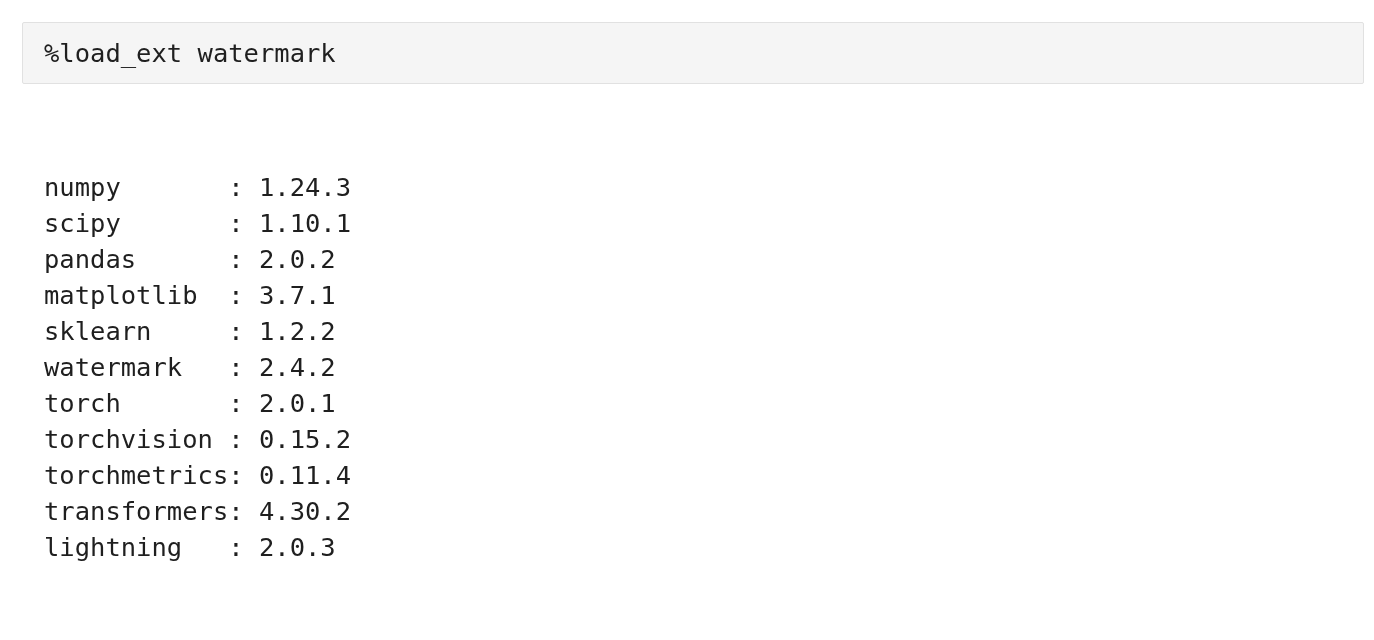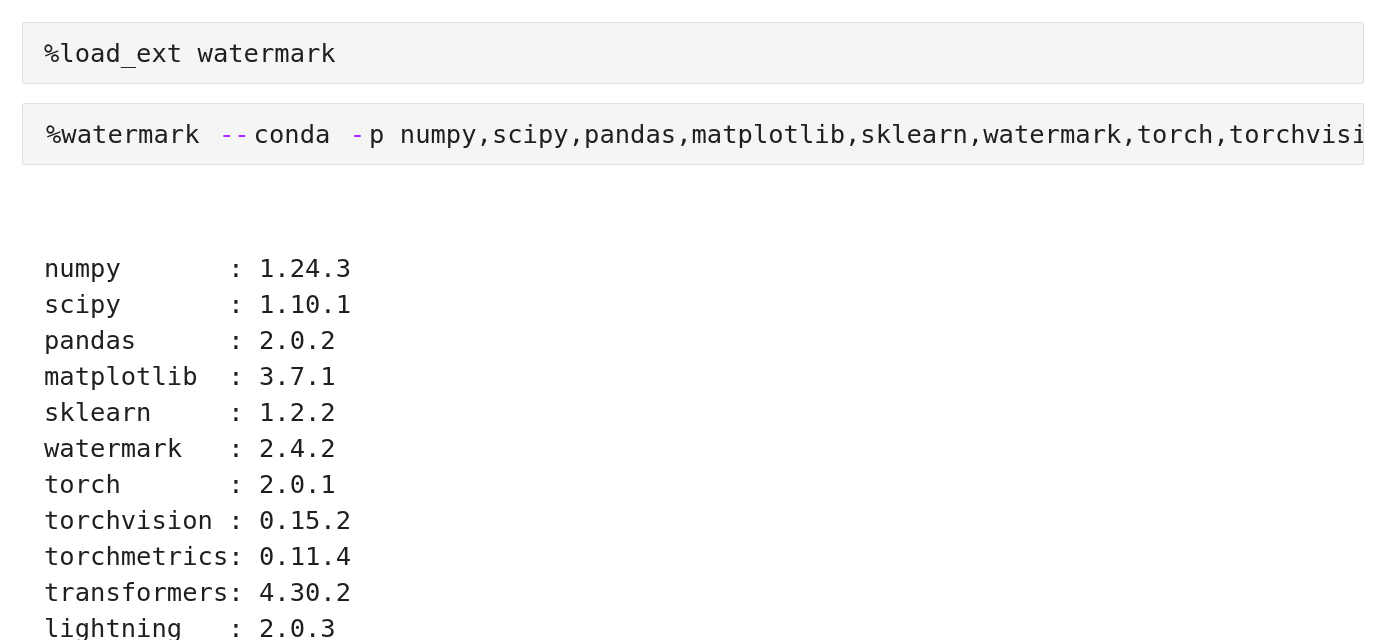--- a/index.html
+++ b/index.html
@@ -50,23 +50,20 @@
 </style>
 </head>
 <body>
 
 <div class="page">
 
   <div class="cell">
     <code class="code-line">%load_ext watermark</code>
   </div>
 
-  <div class="cell">
-    <code class="code-line"><span>%watermark </span><span class="op">--</span><span>conda </span><span class="op">-</span><span>p numpy,scipy,pandas,matplotlib,sklearn,watermark,torch,torchvisi</span></code>
-  </div>
 
   <div class="output">
     <div id="package-list"><div class="out-line">numpy       : 1.24.3</div><div class="out-line">scipy       : 1.10.1</div><div class="out-line">pandas      : 2.0.2</div><div class="out-line">matplotlib  : 3.7.1</div><div class="out-line">sklearn     : 1.2.2</div><div class="out-line">watermark   : 2.4.2</div><div class="out-line">torch       : 2.0.1</div><div class="out-line">torchvision : 0.15.2</div><div class="out-line">torchmetrics: 0.11.4</div><div class="out-line">transformers: 4.30.2</div><div class="out-line">lightning   : 2.0.3</div></div>
     
     
   </div>
 
 </div>
 
 </body></html>

